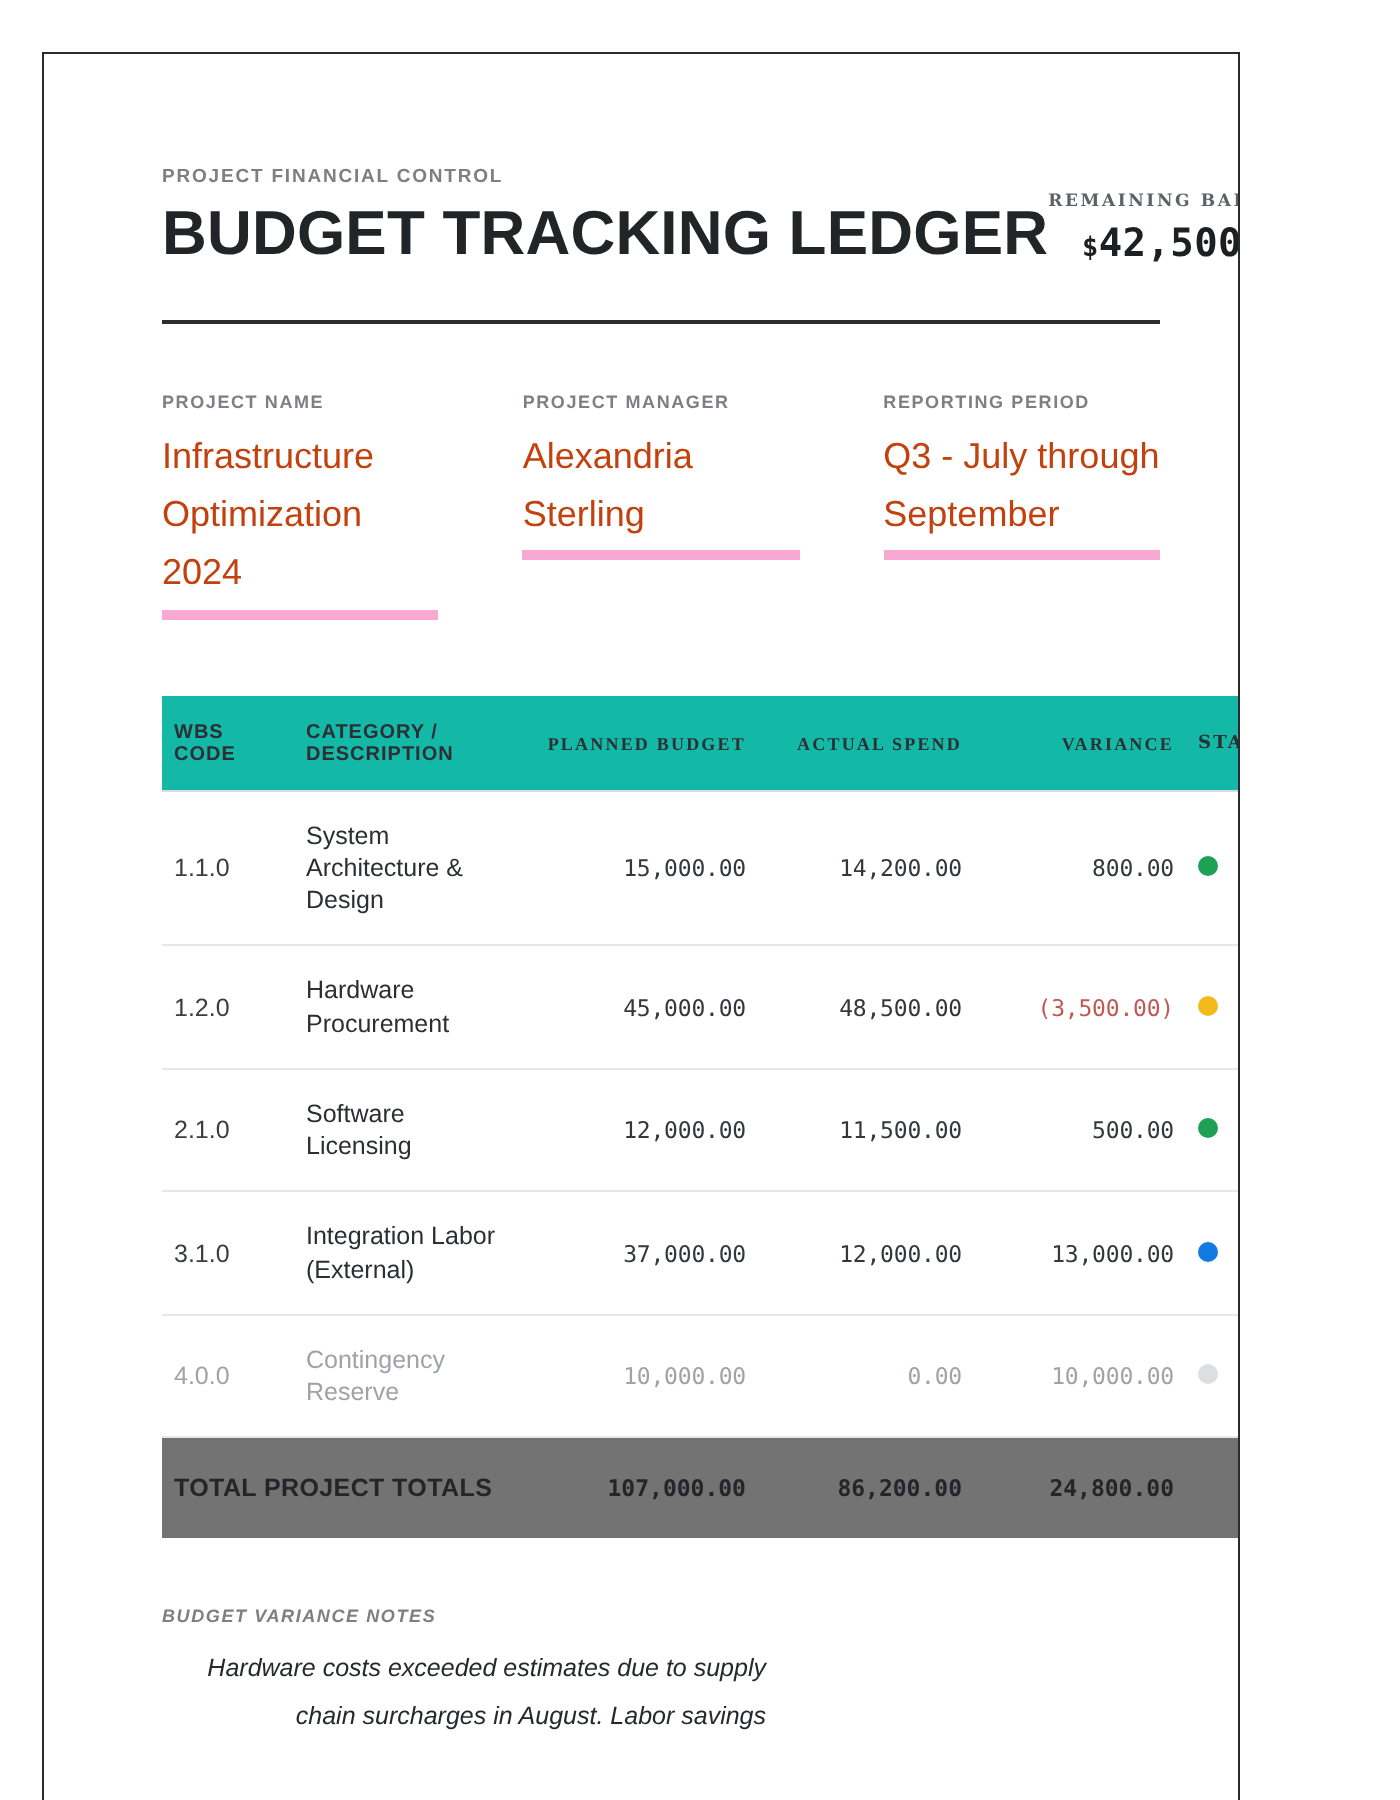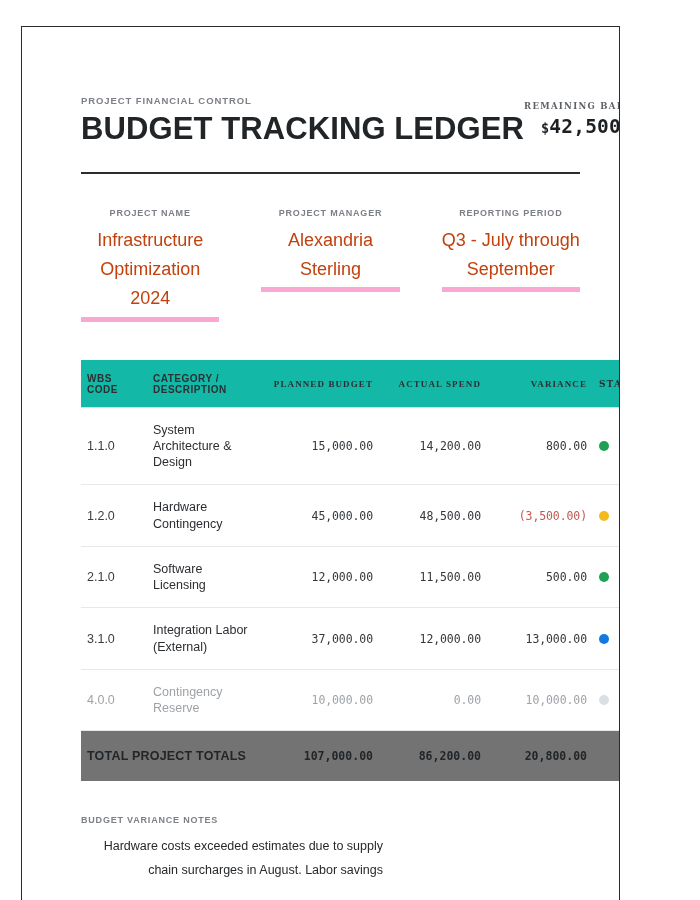--- a/index.html
+++ b/index.html
@@ -28,23 +28,22 @@
   }
 
   .inner {
     padding: 56px 39px 0 59px;
     box-sizing: border-box;
   }
 
   
   .head-row {
     display: flex;
-    align-items: center;
+    align-items: flex-end;
     justify-content: space-between;
-    margin-top: 12px;
   }
   .head-left { flex: 0 1 auto; }
   .eyebrow {
     font-size: 9.5px;
     font-weight: bold;
     letter-spacing: 0.9px;
     color: #7b7f86;
     text-transform: uppercase;
     margin-bottom: 7px;
   }
@@ -85,21 +84,20 @@
     height: 2.6px;
     background: #2b2e31;
     margin-top: 26px;
   }
 
   
   .meta {
     display: flex;
     margin-top: 34px;
     gap: 16px;
-    text-align: center;
   }
   .field {
     flex: 1 1 0;
     padding-right: 26px;
     box-sizing: border-box;
   }
   .field:last-child { padding-right: 0; }
   .field-label {
     font-size: 9px;
     font-weight: bold;
@@ -215,21 +213,21 @@
     font-weight: bold;
     color: #232629;
     text-align: right;
   }
 
   
   .foot {
     display: flex;
     margin-top: 34px;
   }
-  .foot-notes { flex: 0 0 330px; padding-right: 28px; box-sizing: border-box; }
+  .foot-notes { flex: 0 0 330px; padding-right: 28px; box-sizing: border-box; font-style: italic; }
   .foot-sign  { flex: 1 1 auto; }
   .foot-label {
     font-size: 9px;
     font-weight: bold;
     letter-spacing: 0.8px;
     color: #7b7f86;
     text-transform: uppercase;
     margin-bottom: 9px;
   }
   .notes-text {
@@ -293,21 +291,21 @@
           <tr>
             <td class="c-wbs">1.1.0</td>
             <td class="c-cat">System Architecture &amp; Design</td>
             <td class="c-num">15,000.00</td>
             <td class="c-num">14,200.00</td>
             <td class="c-num">800.00</td>
             <td class="c-status"><span class="dot" style="background: rgb(30, 160, 85);"></span></td>
           </tr>
           <tr>
             <td class="c-wbs">1.2.0</td>
-            <td class="c-cat">Hardware Contingency</td>
+            <td class="c-cat">Hardware Procurement</td>
             <td class="c-num">45,000.00</td>
             <td class="c-num">48,500.00</td>
             <td class="c-num neg">(3,500.00)</td>
             <td class="c-status"><span class="dot" style="background: rgb(243, 186, 27);"></span></td>
           </tr>
           <tr>
             <td class="c-wbs">2.1.0</td>
             <td class="c-cat">Software Licensing</td>
             <td class="c-num">12,000.00</td>
             <td class="c-num">11,500.00</td>
@@ -329,21 +327,21 @@
             <td class="c-num">0.00</td>
             <td class="c-num">10,000.00</td>
             <td class="c-status"><span class="dot" style="background: rgb(220, 223, 226);"></span></td>
           </tr>
         </tbody>
       <tfoot>
         <tr>
           <td class="t-label" colspan="2">TOTAL PROJECT TOTALS</td>
           <td class="t-num">107,000.00</td>
           <td class="t-num">86,200.00</td>
-          <td class="t-num">20,800.00</td>
+          <td class="t-num">24,800.00</td>
           <td></td>
         </tr>
       </tfoot>
     </table>
 
     <div class="foot">
       <div class="foot-notes">
         <div class="foot-label">BUDGET VARIANCE NOTES</div>
         <div class="notes-text">Hardware costs exceeded estimates due to supply chain surcharges in August. Labor savings</div>
       </div>

